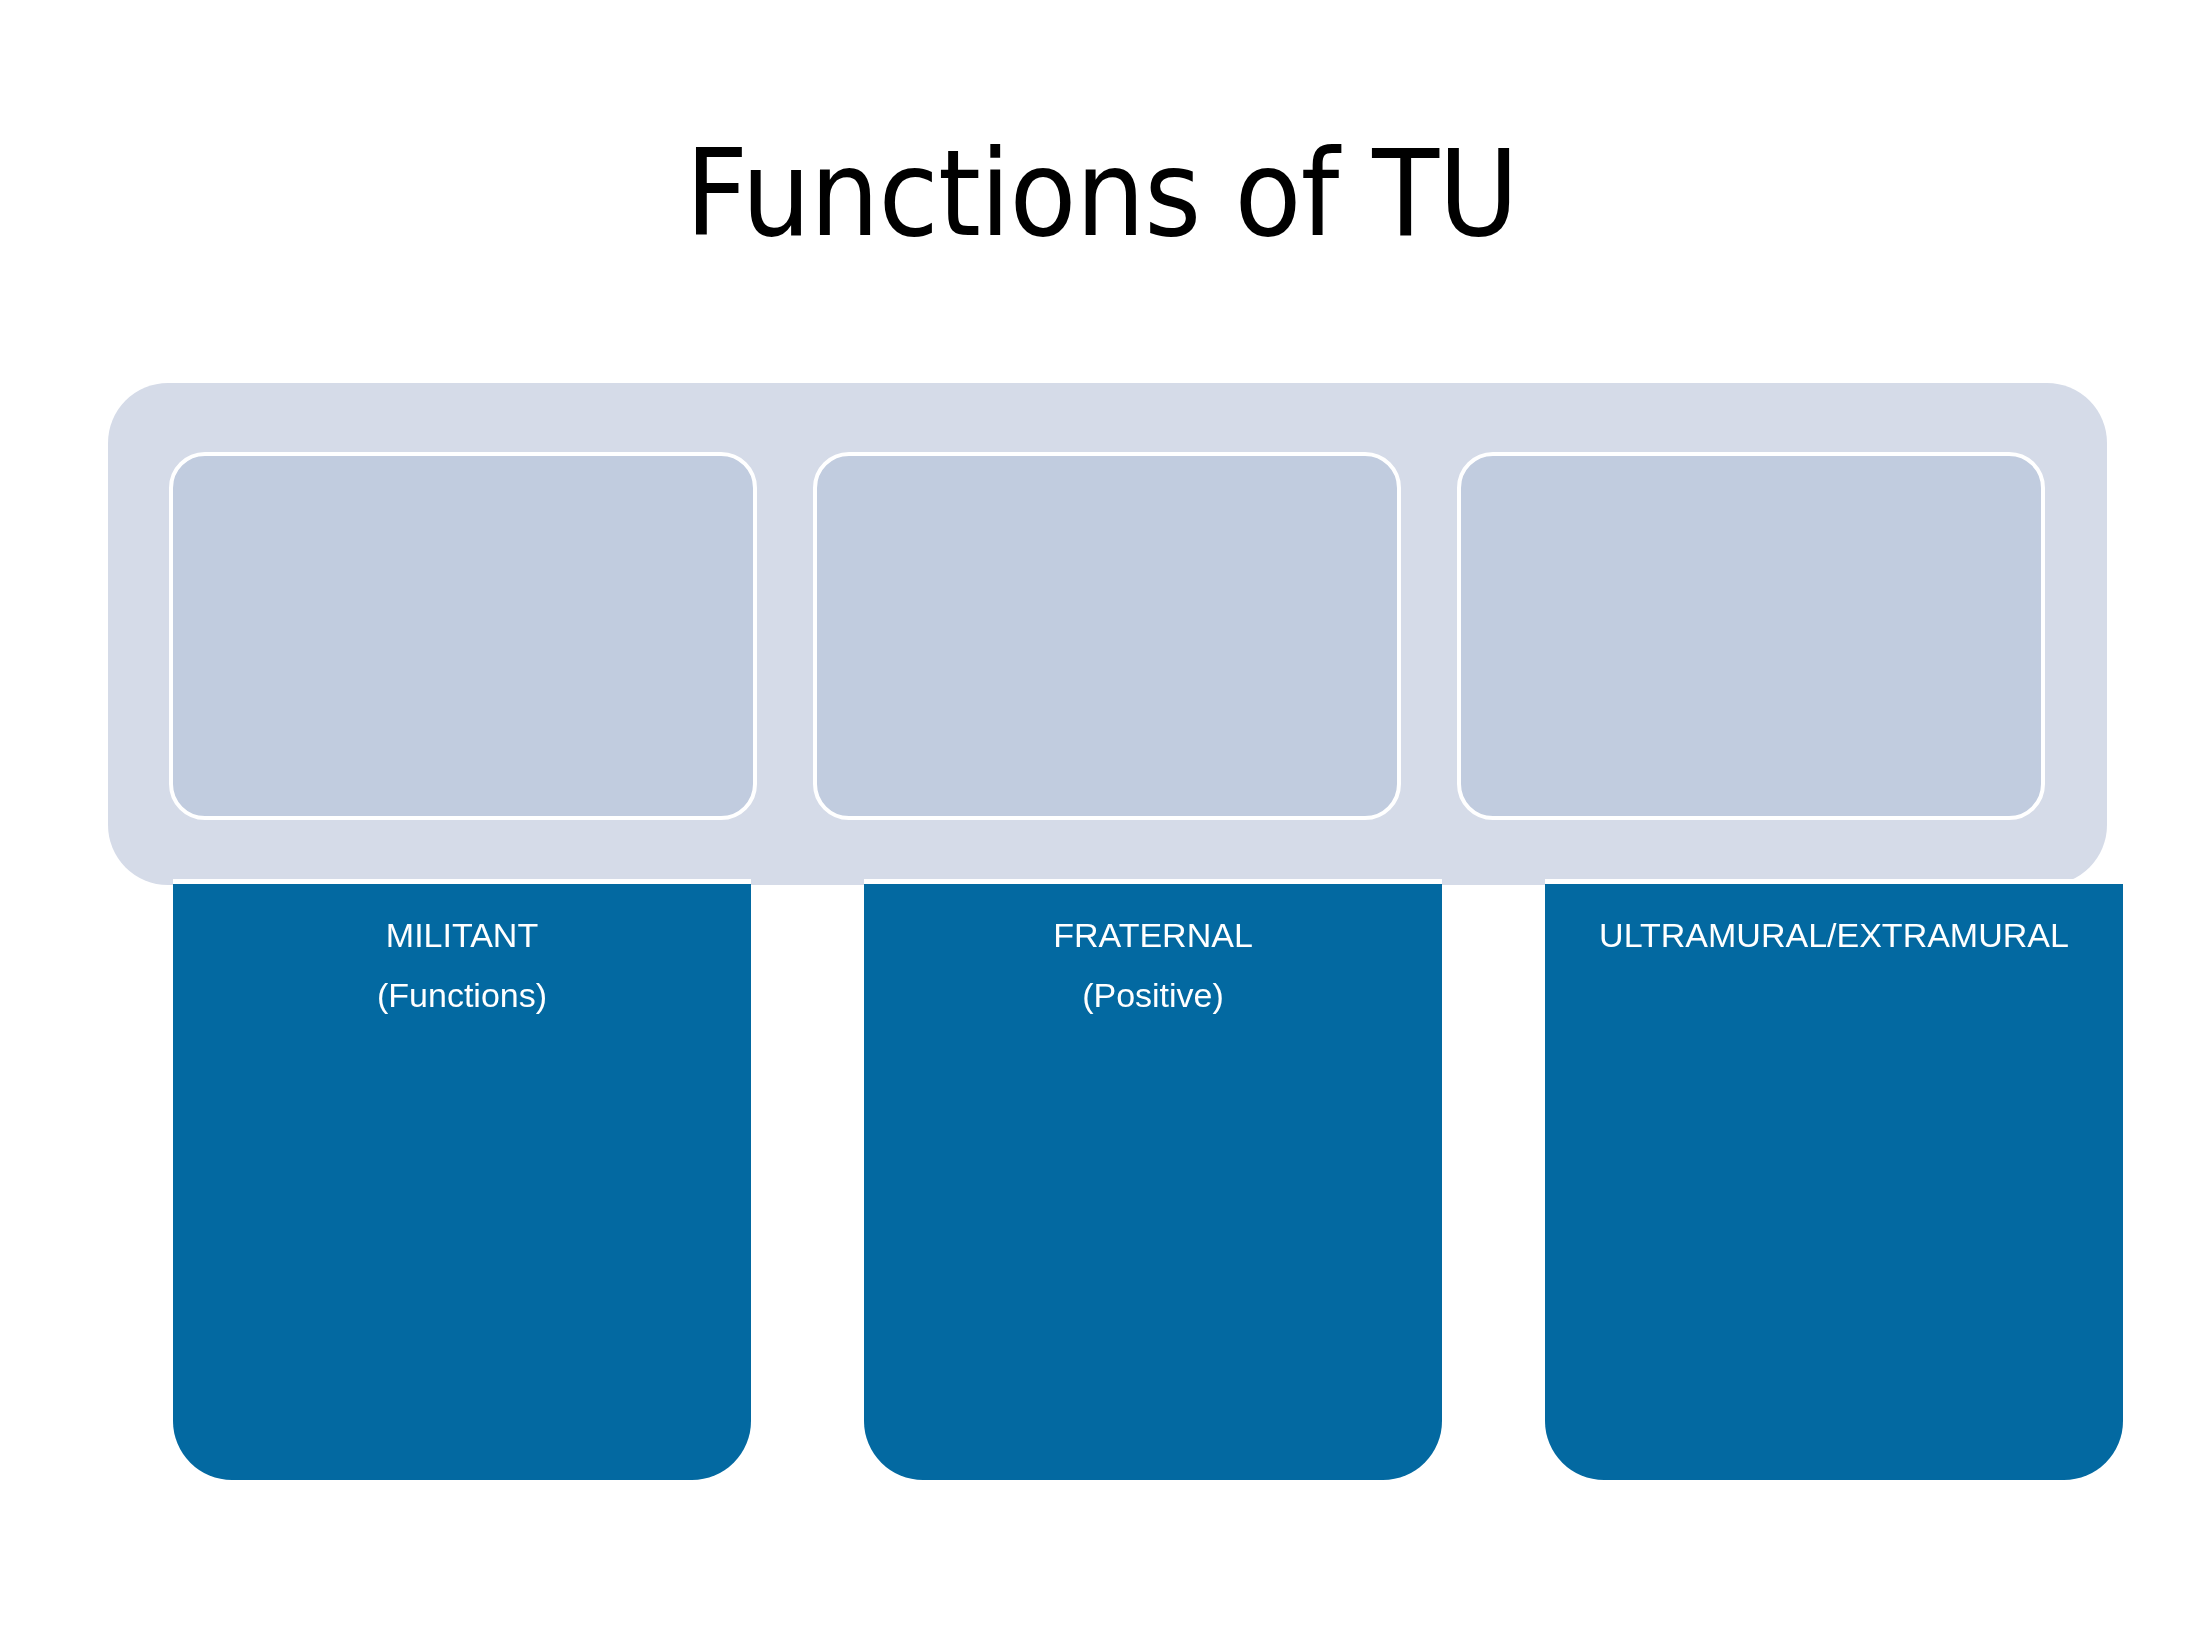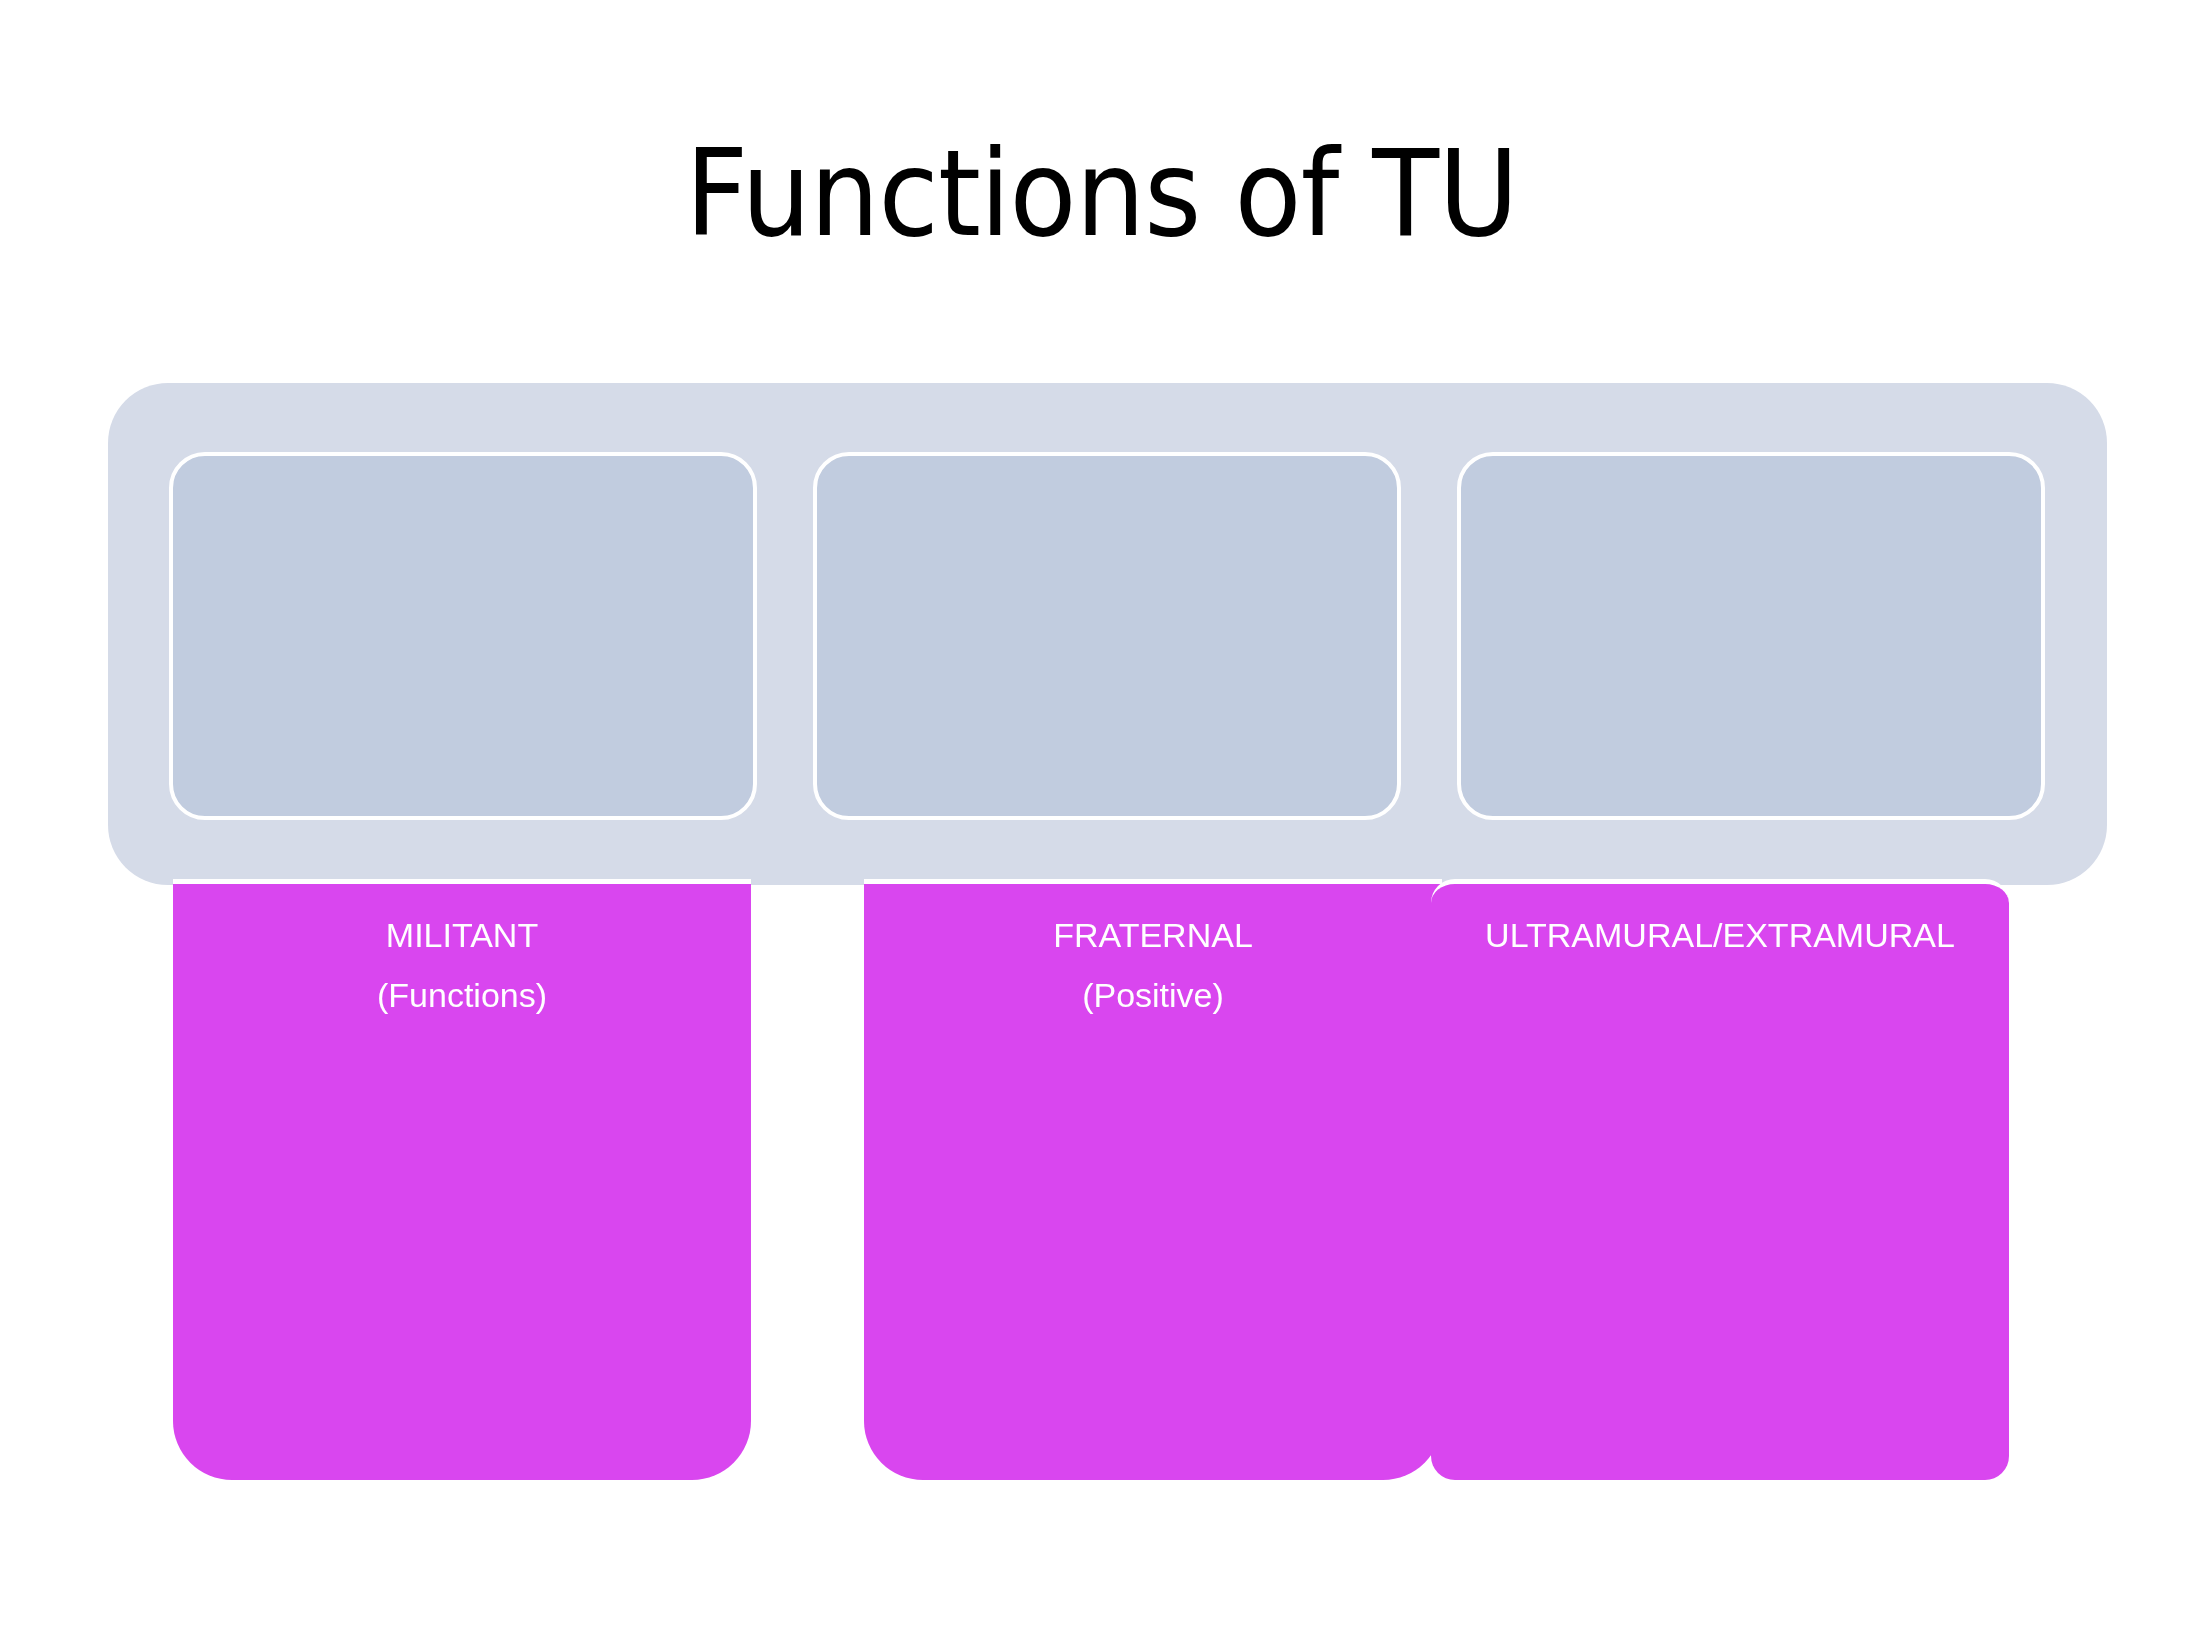--- a/index.html
+++ b/index.html
@@ -5,21 +5,21 @@
   html, body { margin:0; padding:0; }
   body { width:2203px; height:1652px; background:#ffffff; position:relative; overflow:hidden;
          font-family:"Liberation Sans", sans-serif; }
   .title { position:absolute; left:0; width:2203px; top:129px; text-align:center;
            font-size:119px; color:#000; line-height:1.1; letter-spacing:-0.9px;
            font-family:"DejaVu Sans", sans-serif; transform:scaleX(0.92); }
   .band { position:absolute; left:108px; top:383px; width:1999px; height:502px;
           background:#d5dbe8; border-radius:60px; }
   .inner { position:absolute; top:452px; width:580px; height:360px; background:#c1ccdf;
            border:4.3px solid #ffffff; border-radius:36px; }
-  .col { position:absolute; top:879px; width:578px; height:601px; background:#d946ef;
+  .col { position:absolute; top:879px; width:578px; height:601px; background:#0369a1;
          border-top:5.2px solid #ffffff; border-radius:0 0 59px 59px; box-sizing:border-box;
          color:#fff; text-align:center; font-size:34px; padding-top:20.6px; line-height:60px; }
   .col div { white-space:nowrap; }
 </style>
 </head>
 <body>
 
 <div class="title">Functions of TU</div>
 
 <div class="band"></div>
@@ -29,17 +29,17 @@
 <div class="inner" style="left:1457px;"></div>
 
 <div class="col" style="left:173px;">
   <div>MILITANT</div>
   <div>(Functions)</div>
 </div>
 <div class="col" style="left:816px;margin-left:48px;">
   <div>FRATERNAL</div>
   <div>(Positive)</div>
 </div>
-<div class="col" style="left:1431px;border-radius:24px;">
+<div class="col" style="left:1545px;">
   <div>ULTRAMURAL/EXTRAMURAL</div>
   <div></div>
 </div>
 
 
 </body></html>

